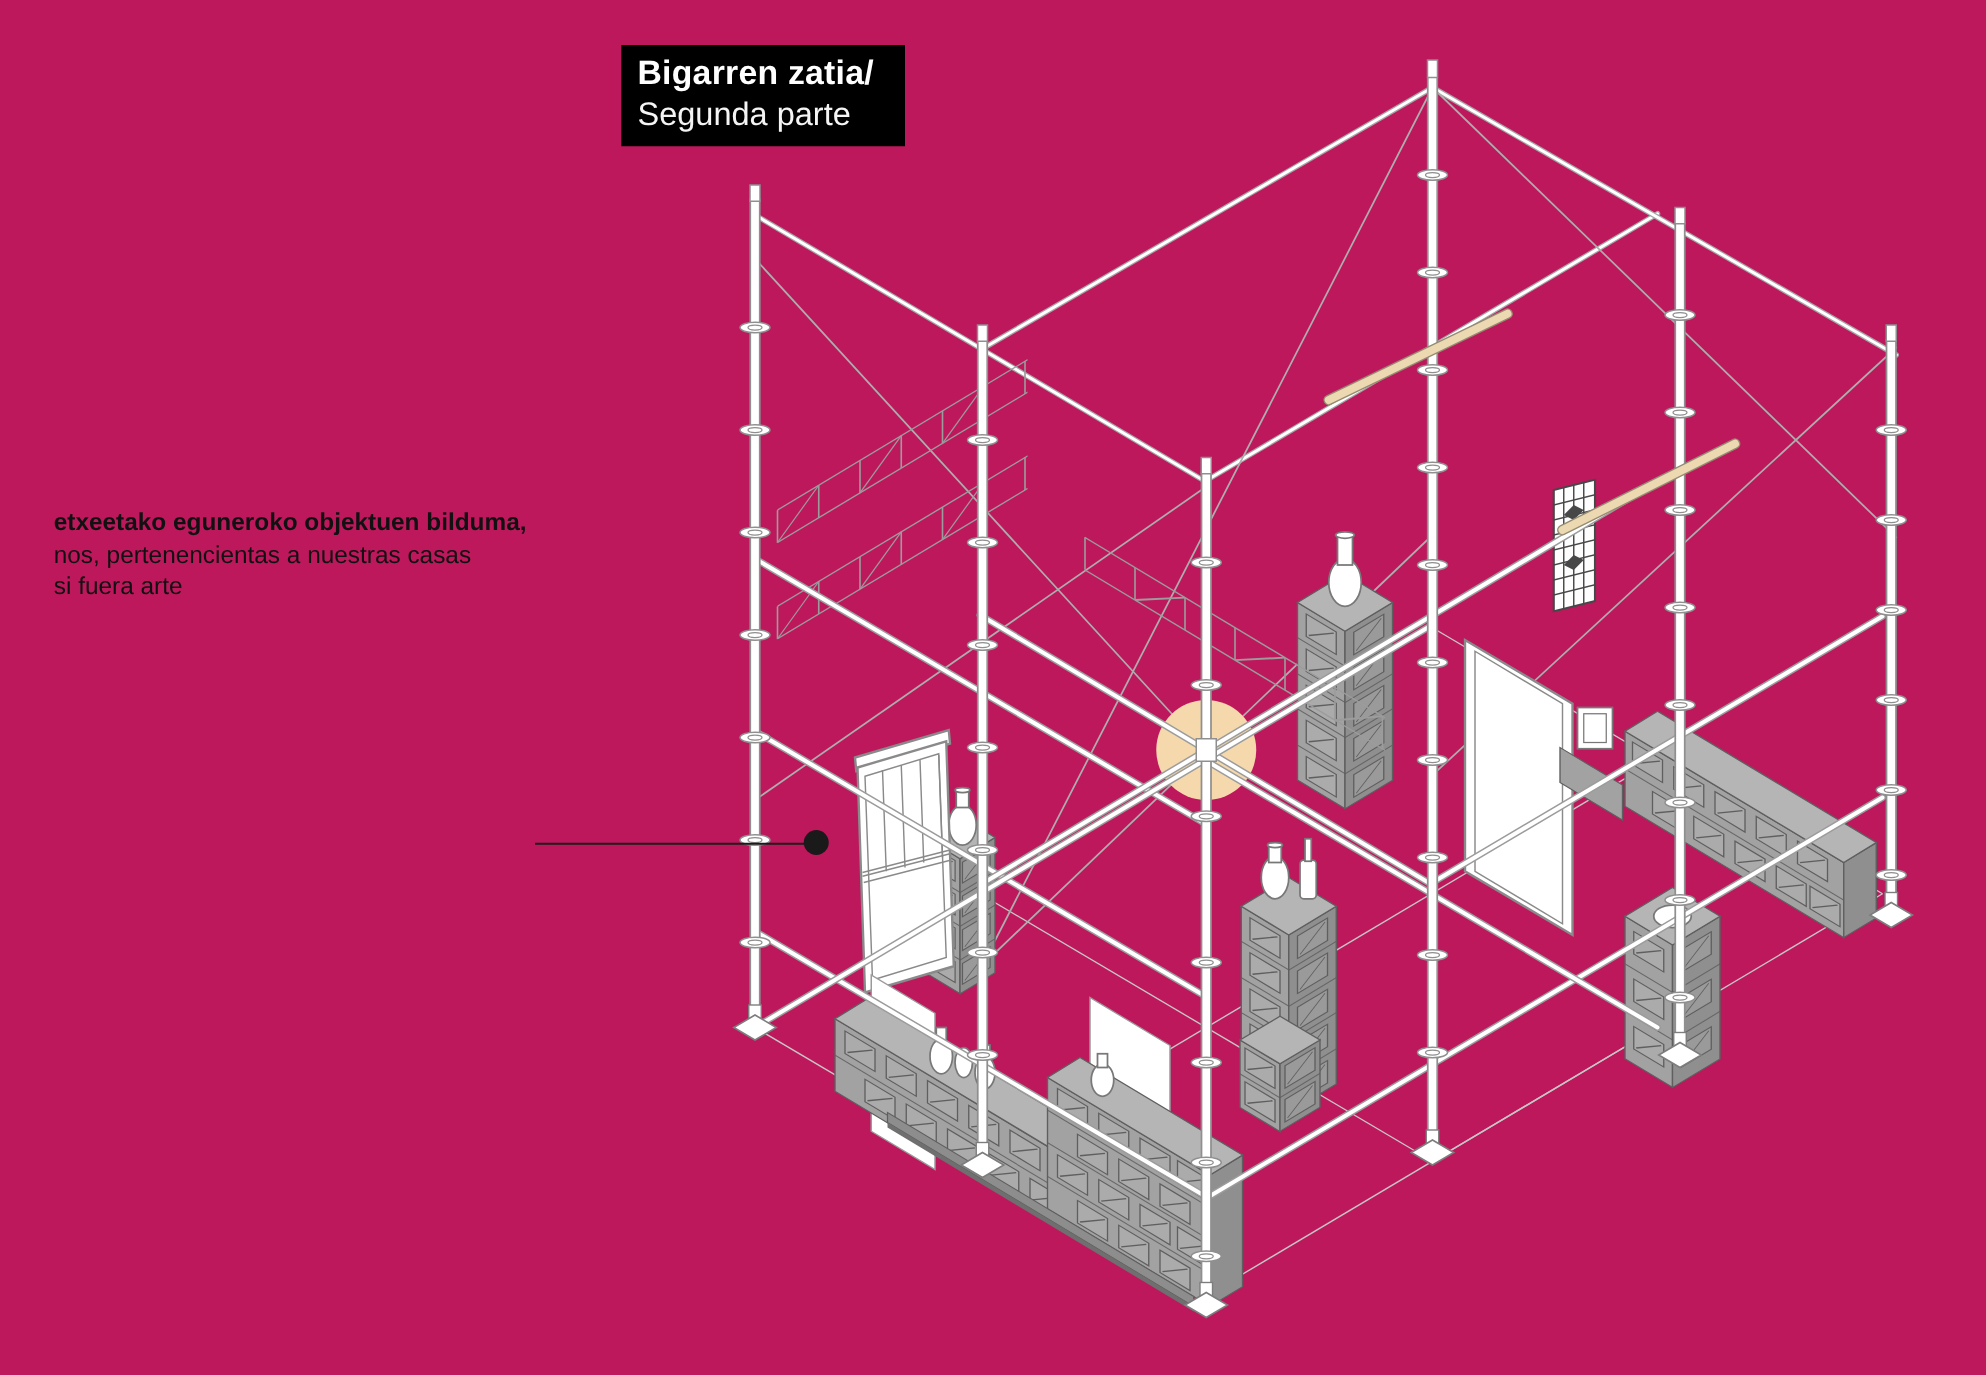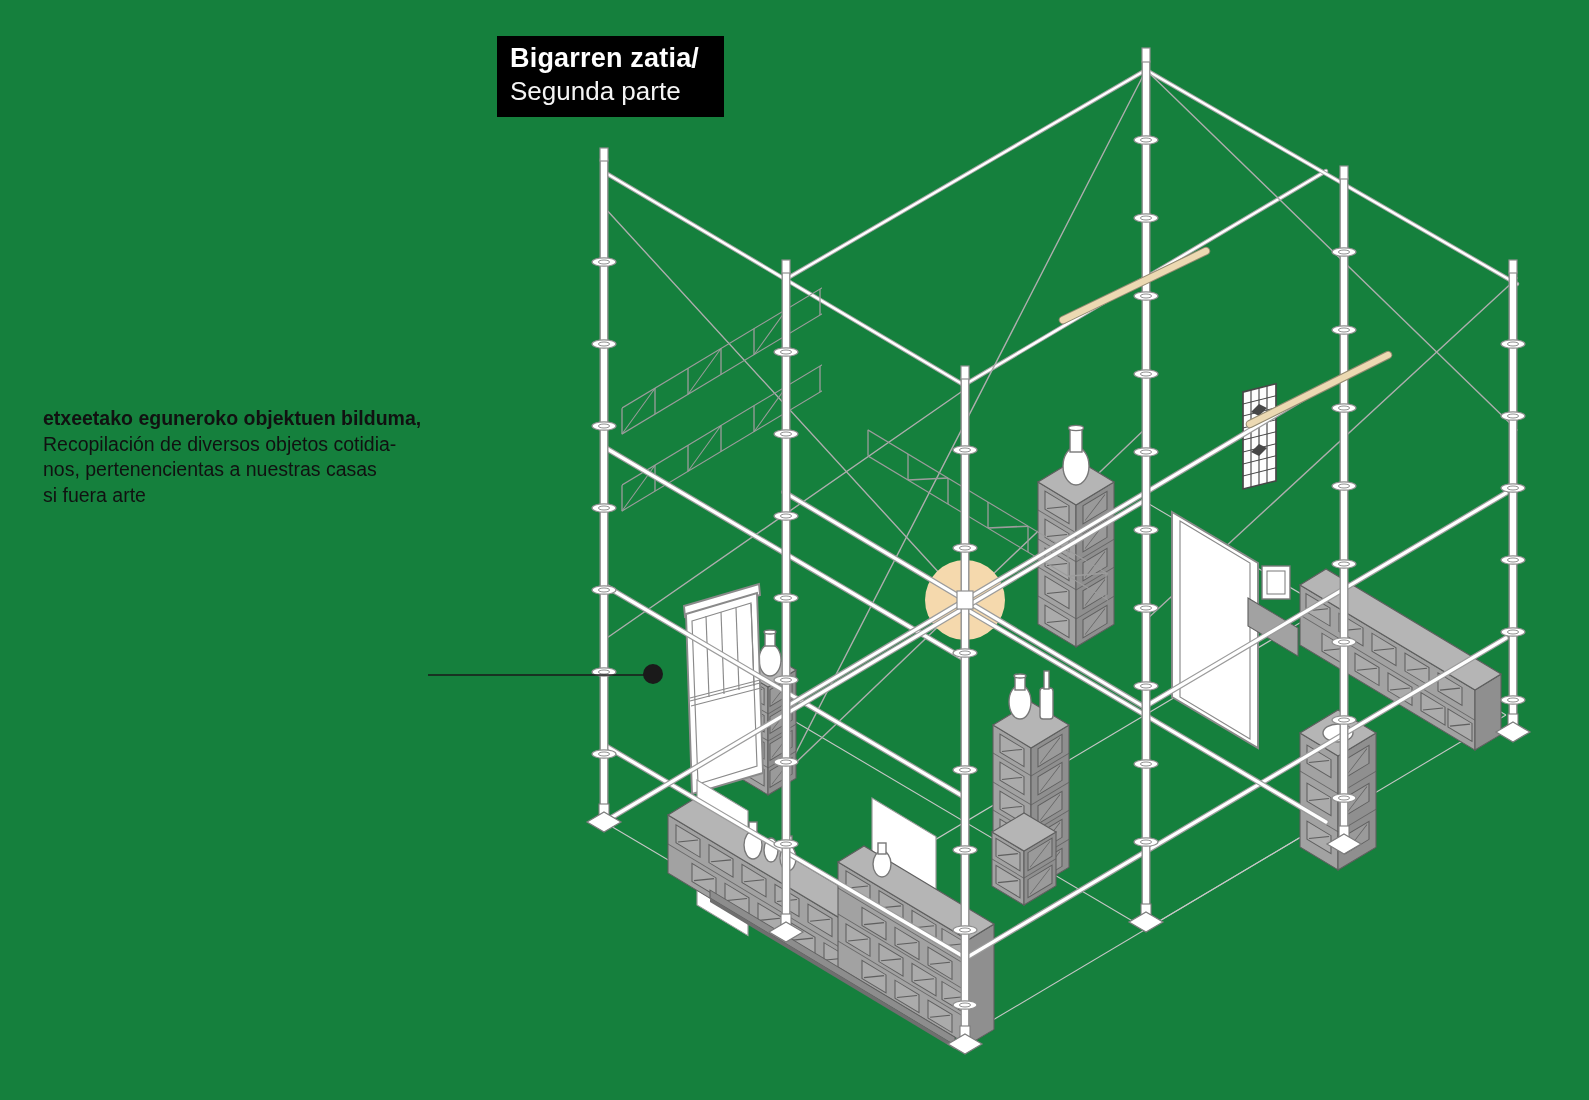--- a/index.html
+++ b/index.html
@@ -1,16 +1,16 @@
 <!DOCTYPE html>
 <html style="--c-title-bg: #000000; --c-title-fg: #ffffff; --c-text-color: #111111; --c-leader: #1a1a1a; --c-highlight-circle: #f5d9ad; --c-wood-rod: #ecd9b2; --c-block-top: #b5b5b5; --c-block-face: #a2a2a2; --c-block-side: #8f8f8f; --c-outline: #5f5f5f; --c-scaffold-line: #9c9c9c;"><head>
 <meta charset="utf-8">
 <style>
   html,body{margin:0;padding:0;background:#fff;}
-  #stage{position:relative;width:1589px;height:1100px;background:#15803d;overflow:hidden;
+  #stage{position:relative;width:1589px;height:1100px;background:#be185d;overflow:hidden;
          font-family:"Liberation Sans",sans-serif;}
   #drawing{position:absolute;left:0;top:0;}
 
   
   .plan{stroke:#c6c6c6;stroke-width:1.1;fill:none}
   .brace{stroke:#adadad;stroke-width:1.4;fill:none;stroke-linecap:round}
   .tube-o{stroke:#9c9c9c;stroke-width:5.6;fill:none;stroke-linecap:round}
   .tube-i{stroke:#ffffff;stroke-width:3.2;fill:none;stroke-linecap:round}
   .beam-o{stroke:#a5a5a5;stroke-width:4.4;fill:none;stroke-linecap:round}
   .beam-i{stroke:#ffffff;stroke-width:2.4;fill:none;stroke-linecap:round}
@@ -540,19 +540,18 @@
 <div class="title-block">
   <span class="title-line1">Bigarren zatia/</span>
   <span class="title-line2">Segunda parte</span>
 </div>
 
 <div class="annotation">
   <div class="bq">
     <span>etxeetako eguneroko objektuen bilduma,</span>
   </div>
   <div class="es">
-    <span>Recopilación de diversos objetos cotidia-</span>
     <span>nos, pertenencientas a nuestras casas</span>
     <span>si fuera arte</span>
   </div>
 </div>
 
 </div>
 
 </body></html>

